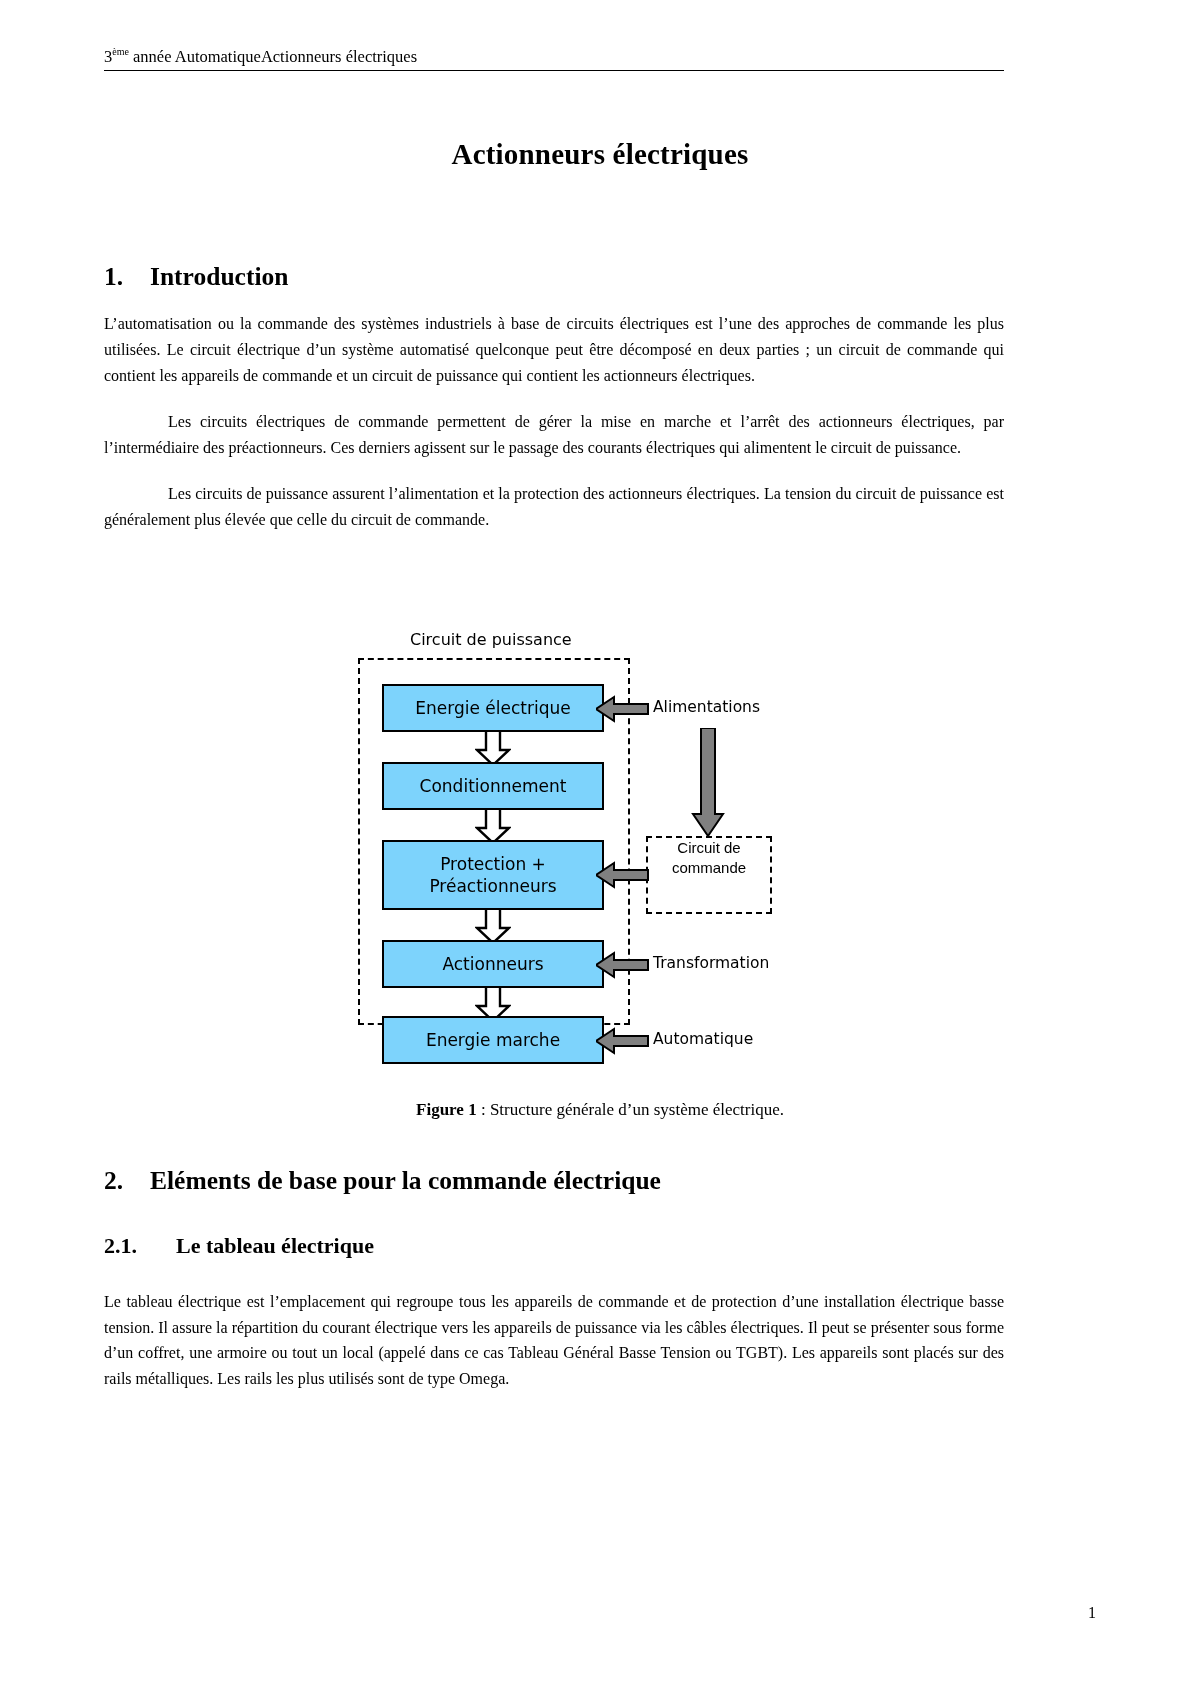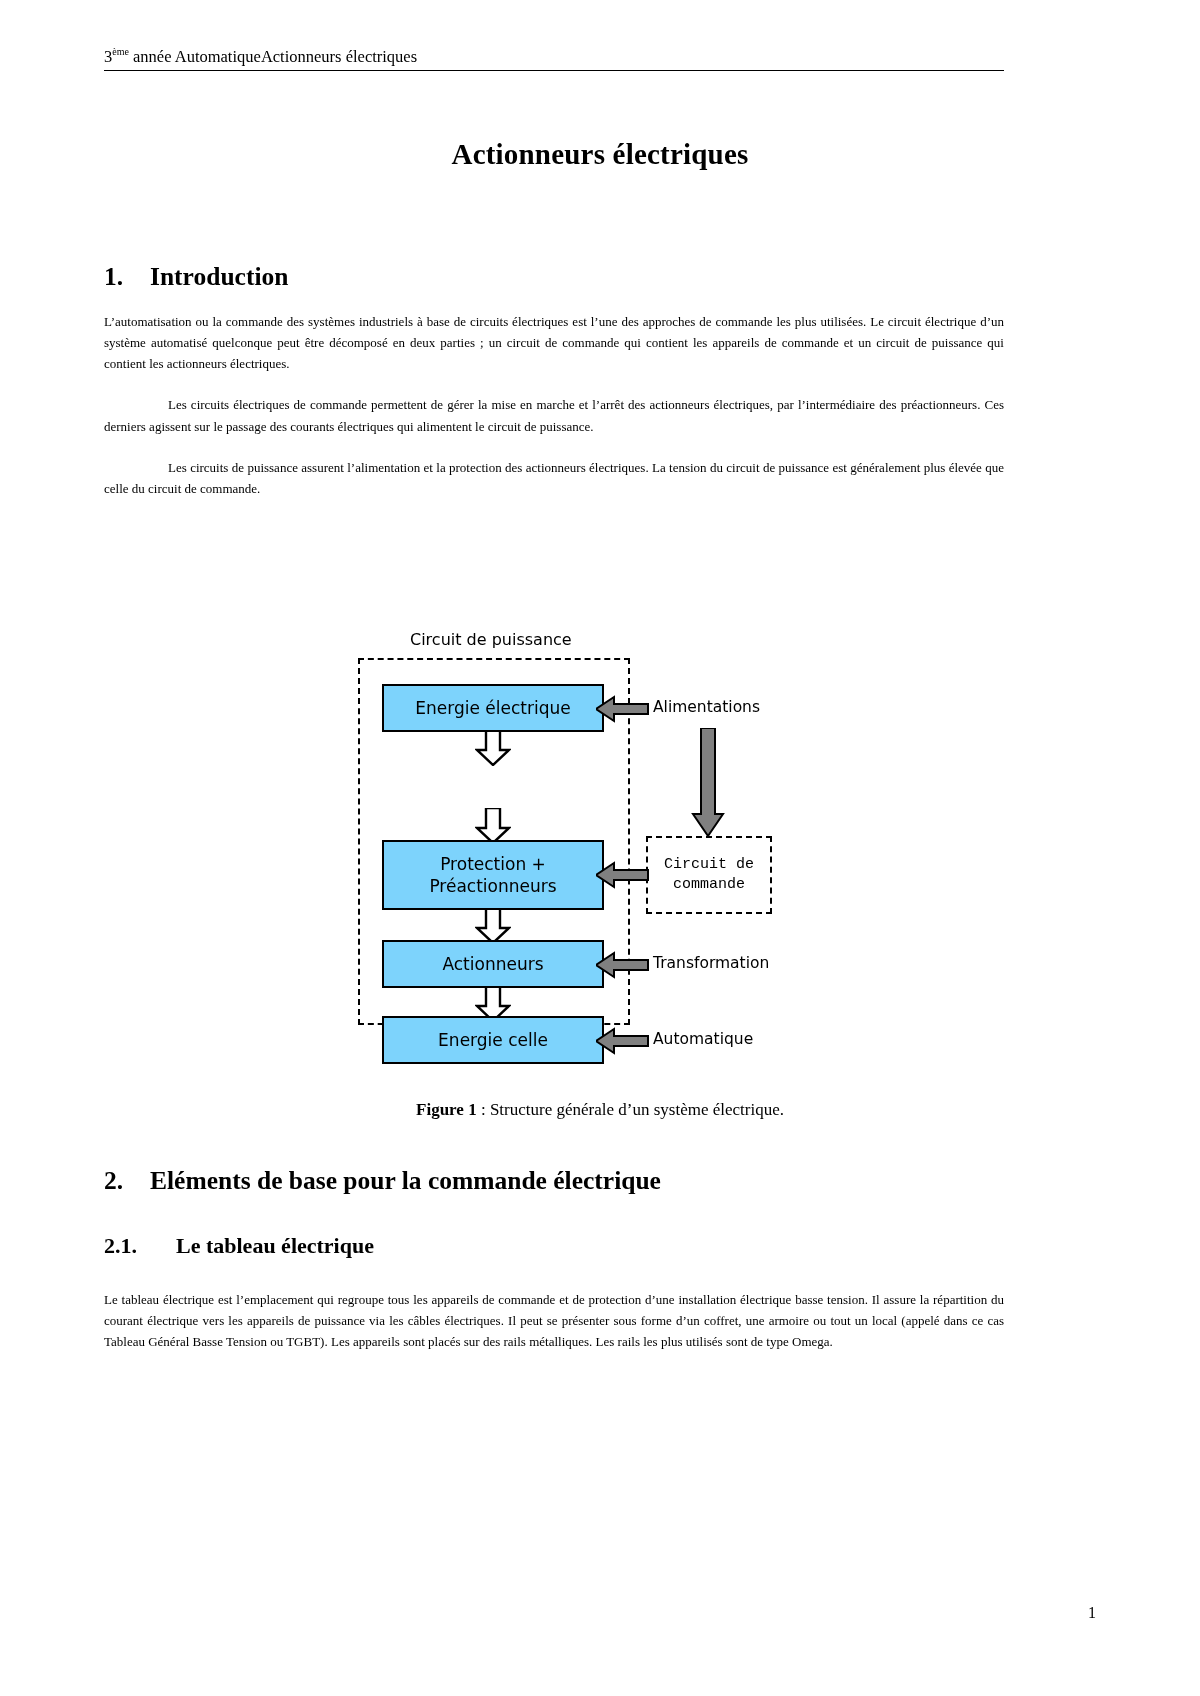--- a/index.html
+++ b/index.html
@@ -70,21 +70,21 @@
   h3.sub {
     font-size: 22px;
     font-weight: bold;
     margin: 0 0 22px 0;
     display: flex;
     line-height: 1.15;
   }
   h3.sub .num { display: inline-block; width: 72px; }
 
   p.para {
-    font-size: 13px;
+    font-size: 16px;
     line-height: 1.62;
     text-align: justify;
     margin: 0 0 20px 0;
   }
   p.para.indent { text-indent: 64px; }
   p.para:last-child { margin-bottom: 0; }
 
   
   .figure {
     position: absolute;
@@ -115,25 +115,24 @@
 
   
   .dash-cmd {
     position: absolute;
     left: 646px;
     top: 216px;
     width: 126px;
     height: 78px;
     border: 2.5px dashed #000;
     display: flex;
-    align-items: center;
     justify-content: center;
     text-align: center;
     font-size: 15px;
-    font-family: Liberation Mono, monospace;
+    font-family: Liberation Sans, sans-serif;
     line-height: 1.35;
   }
 
   .box {
     position: absolute;
     border: 2.2px solid #000;
     background: #7dd3fc;
     display: flex;
     align-items: center;
     justify-content: center;
@@ -216,31 +215,34 @@
     <div class="dash-power"></div>
 
     <div class="dash-cmd">
       <span>Circuit de<br>commande</span>
     </div>
 
     <div class="box" style="left:382px; top:64px; width:222px; height:48px;">
       <span>Energie électrique</span>
     </div>
 
+    <div class="box" style="left:382px; top:142px; width:222px; height:48px;">
+      <span>Conditionnement</span>
+    </div>
 
     <div class="box" style="left:382px; top:220px; width:222px; height:70px;">
       <span>Protection +<br>Préactionneurs</span>
     </div>
 
     <div class="box" style="left:382px; top:320px; width:222px; height:48px;align-items:center;">
       <span>Actionneurs</span>
     </div>
 
     <div class="box" style="left:382px; top:396px; width:222px; height:48px;">
-      <span>Energie celle</span>
+      <span>Energie marche</span>
     </div>
 
     <svg class="varrow" style="left:475px; top:110px;" width="36" height="36" viewBox="0 0 36 36">
       <polygon points="11,0 25,0 25,20 34,20 18,35 2,20 11,20" fill="#ffffff" stroke="#000000" stroke-width="2.4"></polygon>
     </svg>
 
     <svg class="varrow" style="left:475px; top:188px;" width="36" height="36" viewBox="0 0 36 36">
       <polygon points="11,0 25,0 25,20 34,20 18,35 2,20 11,20" fill="#ffffff" stroke="#000000" stroke-width="2.4"></polygon>
     </svg>
 

